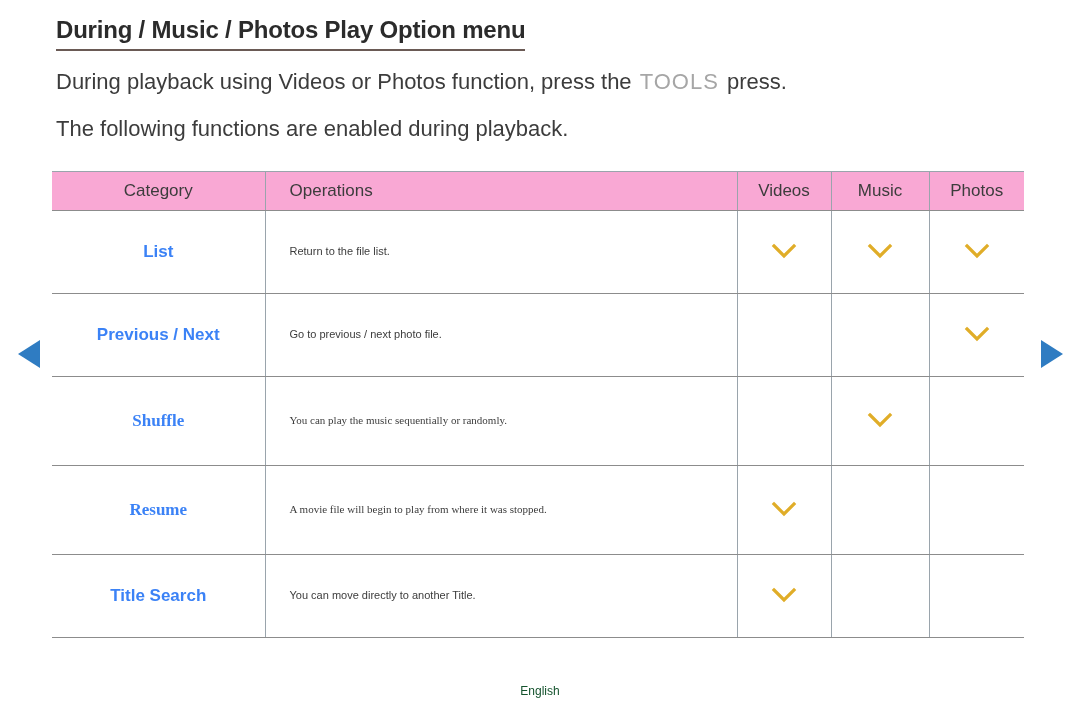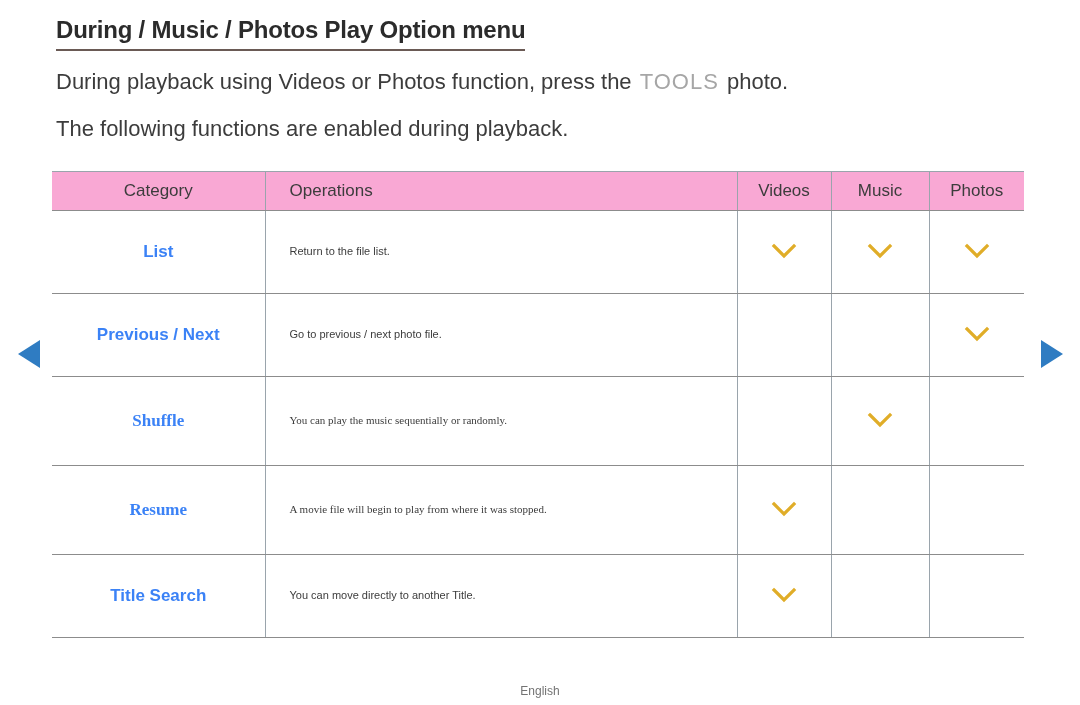--- a/index.html
+++ b/index.html
@@ -139,32 +139,32 @@
   .nav-arrow svg { display: block; }
 
   
   .footer-lang {
     position: absolute;
     left: 0;
     right: 0;
     top: 684px;
     text-align: center;
     font-size: 12px;
-    color: #737373;
+    color: #14532d;
   }
 </style>
 </head>
 <body>
 
 <div class="page">
 
   <div class="page-title">During / Music / Photos Play Option menu</div>
 
   <div class="intro intro-1">
-    <span>During playback using Videos or Photos function, press the </span><span class="tools-key">TOOLS</span><span> photo.</span>
+    <span>During playback using Videos or Photos function, press the </span><span class="tools-key">TOOLS</span><span> press.</span>
   </div>
 
   <div class="intro intro-2">The following functions are enabled during playback.</div>
 
   <div class="table-wrap">
     <table class="spec">
       <colgroup>
         <col class="c-cat">
           <col class="c-ops">
           <col class="c-vid">

